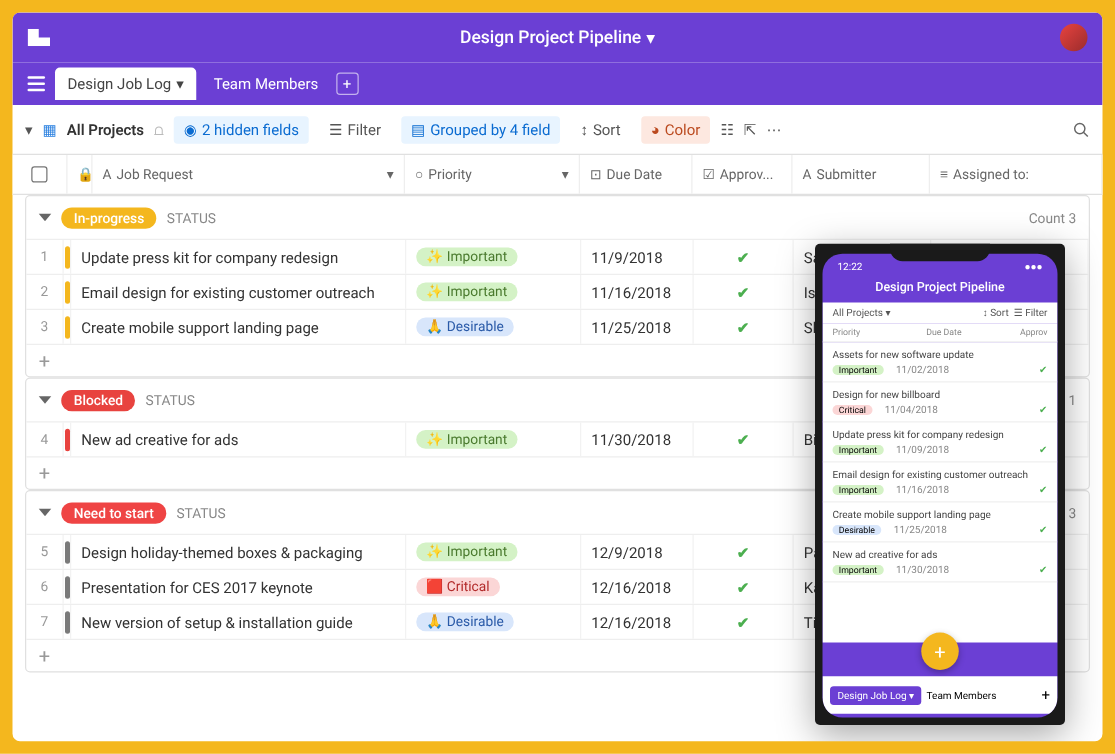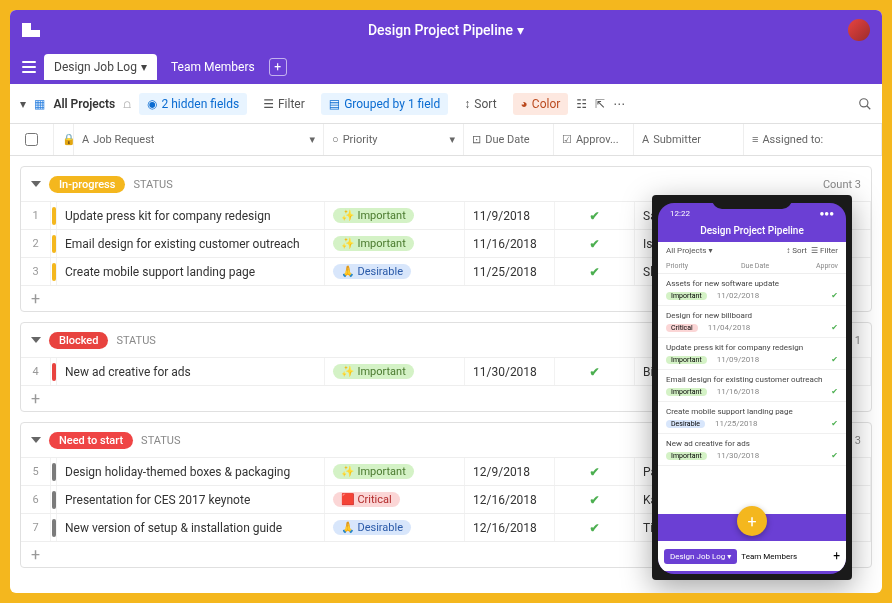--- a/index.html
+++ b/index.html
@@ -17,21 +17,21 @@
 .addtab{width:18px;height:18px;border:1.5px solid rgba(255,255,255,0.6);border-radius:3px;display:flex;align-items:center;justify-content:center;color:#fff;font-size:12px}
 .toolbar{height:40px;border-bottom:1px solid #e0e0e0;display:flex;align-items:center;padding:0 10px;gap:8px;font-size:12px;color:#555}
 .tbtn{display:flex;align-items:center;gap:4px;padding:4px 8px;border-radius:3px;cursor:pointer}
 .tbtn.hl{background:#e8f4ff;color:#0a6bd1}
 .tbtn.hl2{background:#fde8e0;color:#bb4a1f}
 .viewname{font-weight:600;color:#333}
 .search-ico{margin-left:auto}
 .headrow{height:32px;border-bottom:1px solid #e0e0e0;display:flex;align-items:center;font-size:11px;color:#666;background:#fff}
 .hcell{border-right:1px solid #eee;display:flex;align-items:center;padding:0 8px;gap:4px;height:100%}
 .body{padding:0 10px 10px}
-.grp{background:#fff;border:1px solid #e0e0e0;border-radius:4px;margin-top:10px}
+.grp{background:#fff;border:1px solid #e0e0e0;border-radius:4px;}
 .grphead{height:34px;display:flex;align-items:center;padding:0 10px;gap:8px;font-size:11px;color:#888}
 .chev{width:0;height:0;border-left:5px solid transparent;border-right:5px solid transparent;border-top:6px solid #666}
 .pill{padding:2px 10px;border-radius:10px;color:#fff;font-size:11px;font-weight:500}
 .count{margin-left:auto;color:#888;font-size:11px}
 .row{height:28px;border-top:1px solid #eee;display:flex;align-items:center;font-size:12px;color:#333}
 .cell{padding:0 8px;display:flex;align-items:center;height:100%;border-right:1px solid #f2f2f2}
 .cell.num{width:30px;justify-content:center;color:#999;font-size:11px}
 .cell.bar{width:6px;padding:0}
 .cbar{width:4px;height:18px;border-radius:2px;margin:0 auto}
 .prio{padding:1px 8px;border-radius:9px;font-size:11px;display:inline-flex;align-items:center;gap:3px}
@@ -92,21 +92,21 @@
     <div class="tbtn hl">
       <span>◉</span>
       <span>2 hidden fields</span>
     </div>
     <div class="tbtn">
       <span>☰</span>
       <span>Filter</span>
     </div>
     <div class="tbtn hl">
       <span>▤</span>
-      <span>Grouped by 1 field</span>
+      <span>Grouped by 4 field</span>
     </div>
     <div class="tbtn">
       <span>↕</span>
       <span>Sort</span>
     </div>
     <div class="tbtn hl2">
       <span>◕</span>
       <span>Color</span>
     </div>
     <span>☷</span>

